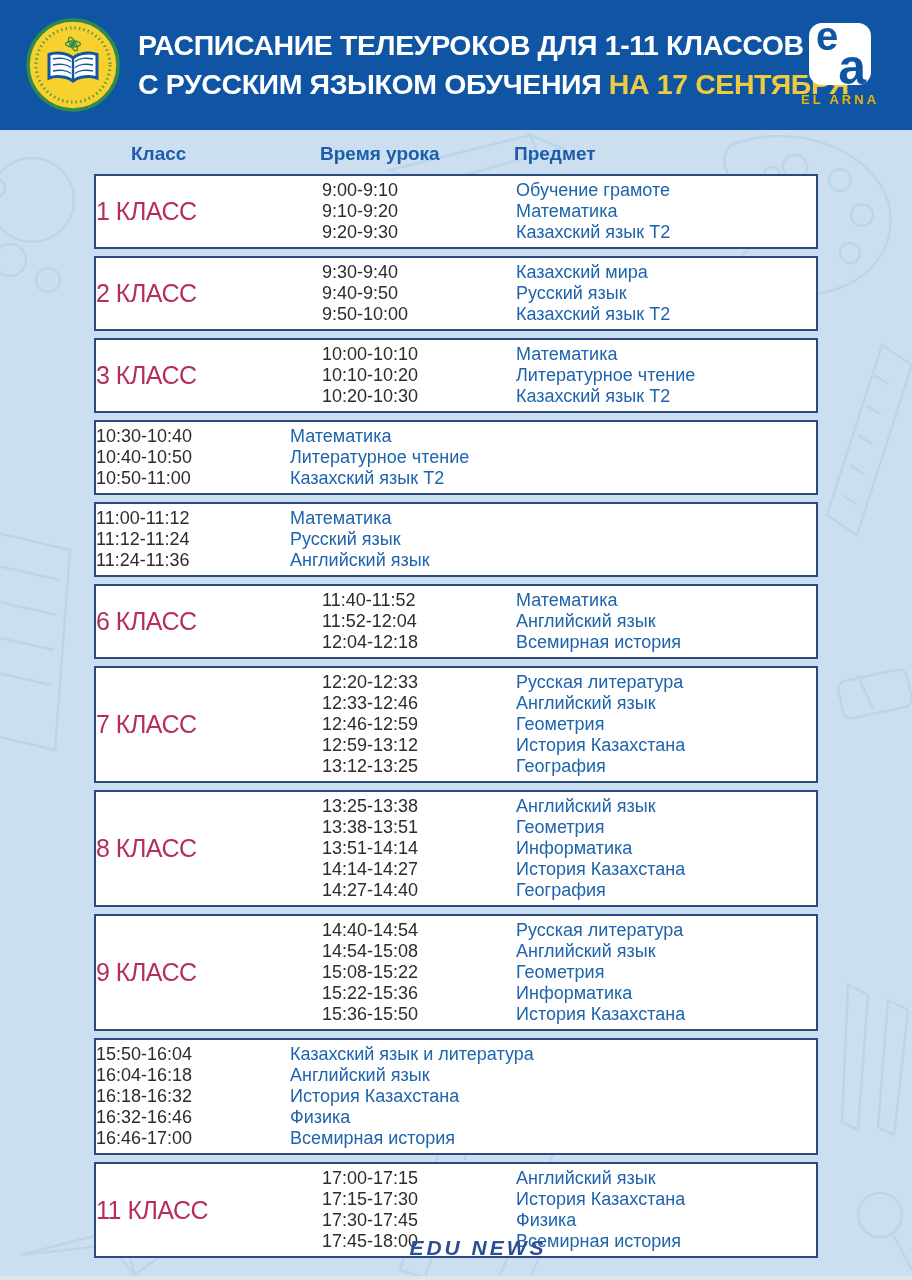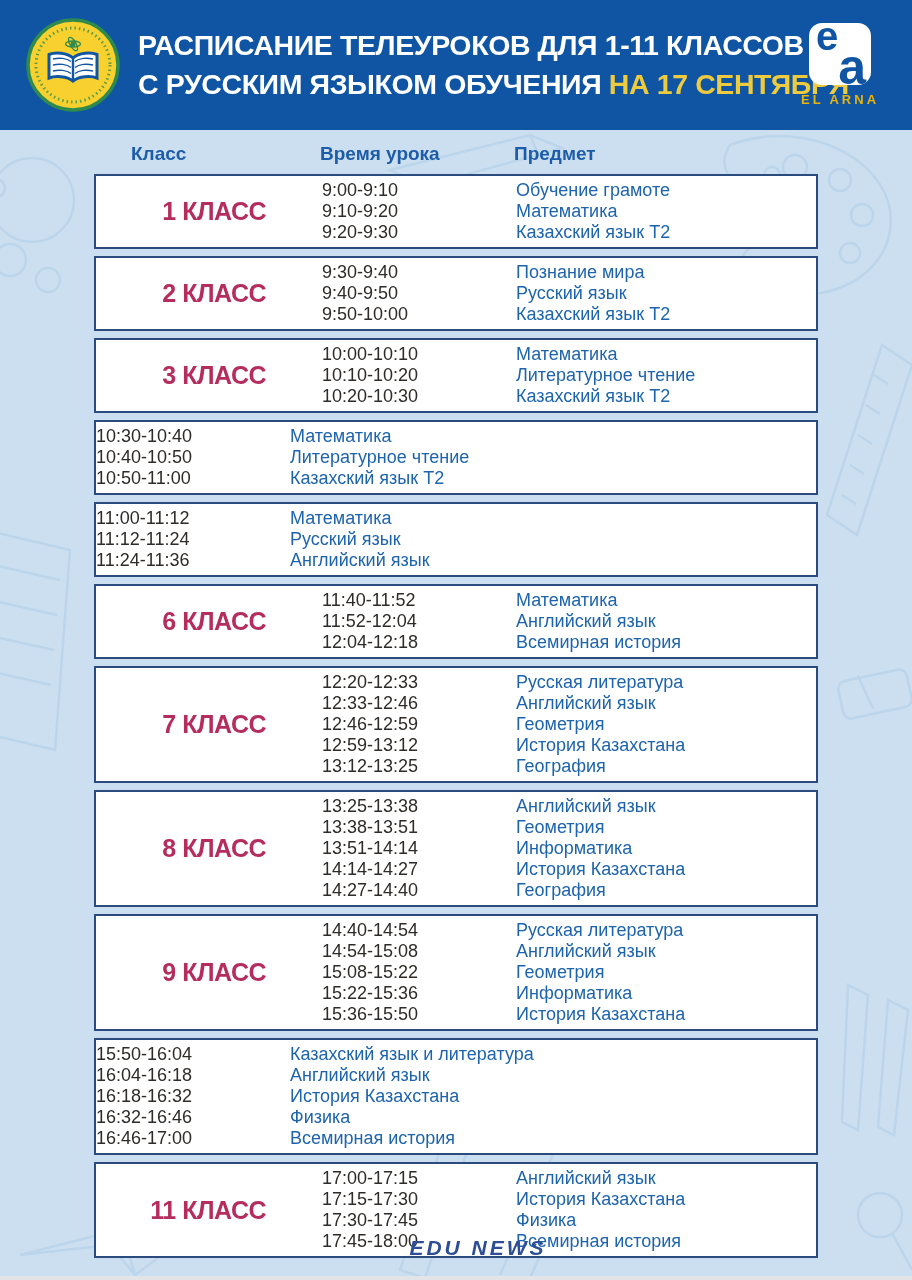--- a/index.html
+++ b/index.html
@@ -45,22 +45,22 @@
     display:flex;padding:13px 0 9px 0;color:#1c5ca8;font-weight:bold;font-size:19px;line-height:22px;
   }
   .colhead .ch1{width:226px;box-sizing:border-box;padding-left:37px;}
   .colhead .ch2{width:194px;}
   .colhead .ch3{flex:1;}
   .card{
     background:#ffffff;border:2px solid #2b4a7e;display:flex;align-items:center;
     margin-bottom:7px;padding:4px 0;box-sizing:border-box;
   }
   .cls{
-    width:170px;margin-right:56px;text-align:right;flex:0 0 auto;
-    color:#b52d5e;font-weight:bold;font-size:25px;letter-spacing:-0.5px;
+    width:170px;margin-right:56px;text-align:left;flex:0 0 auto;
+    color:#b52d5e;font-weight:normal;font-size:25px;letter-spacing:-0.5px;
   }
   .lessons{flex:1 1 auto;display:flex;flex-direction:column;justify-content:center;}
   .lesson{display:flex;line-height:21px;font-size:18px;}
   .lesson .time{width:194px;flex:0 0 auto;color:#2e2b28;}
   .lesson .subj{flex:1;color:#1e64ad;}
   
   .footer{
     position:absolute;left:0;right:0;bottom:20px;z-index:2;text-align:center;
   }
   .edu{
@@ -193,21 +193,21 @@
     <span class="subj">Казахский язык Т2</span>
   </div>
 </div>
   </section>
 
   <section class="card">
     <div class="cls">2 КЛАСС</div>
     <div class="lessons">
   <div class="lesson">
     <span class="time">9:30-9:40</span>
-    <span class="subj">Познание мира</span>
+    <span class="subj">Казахский мира</span>
   </div>
 
   <div class="lesson">
     <span class="time">9:40-9:50</span>
     <span class="subj">Русский язык</span>
   </div>
 
   <div class="lesson">
     <span class="time">9:50-10:00</span>
     <span class="subj">Казахский язык Т2</span>

